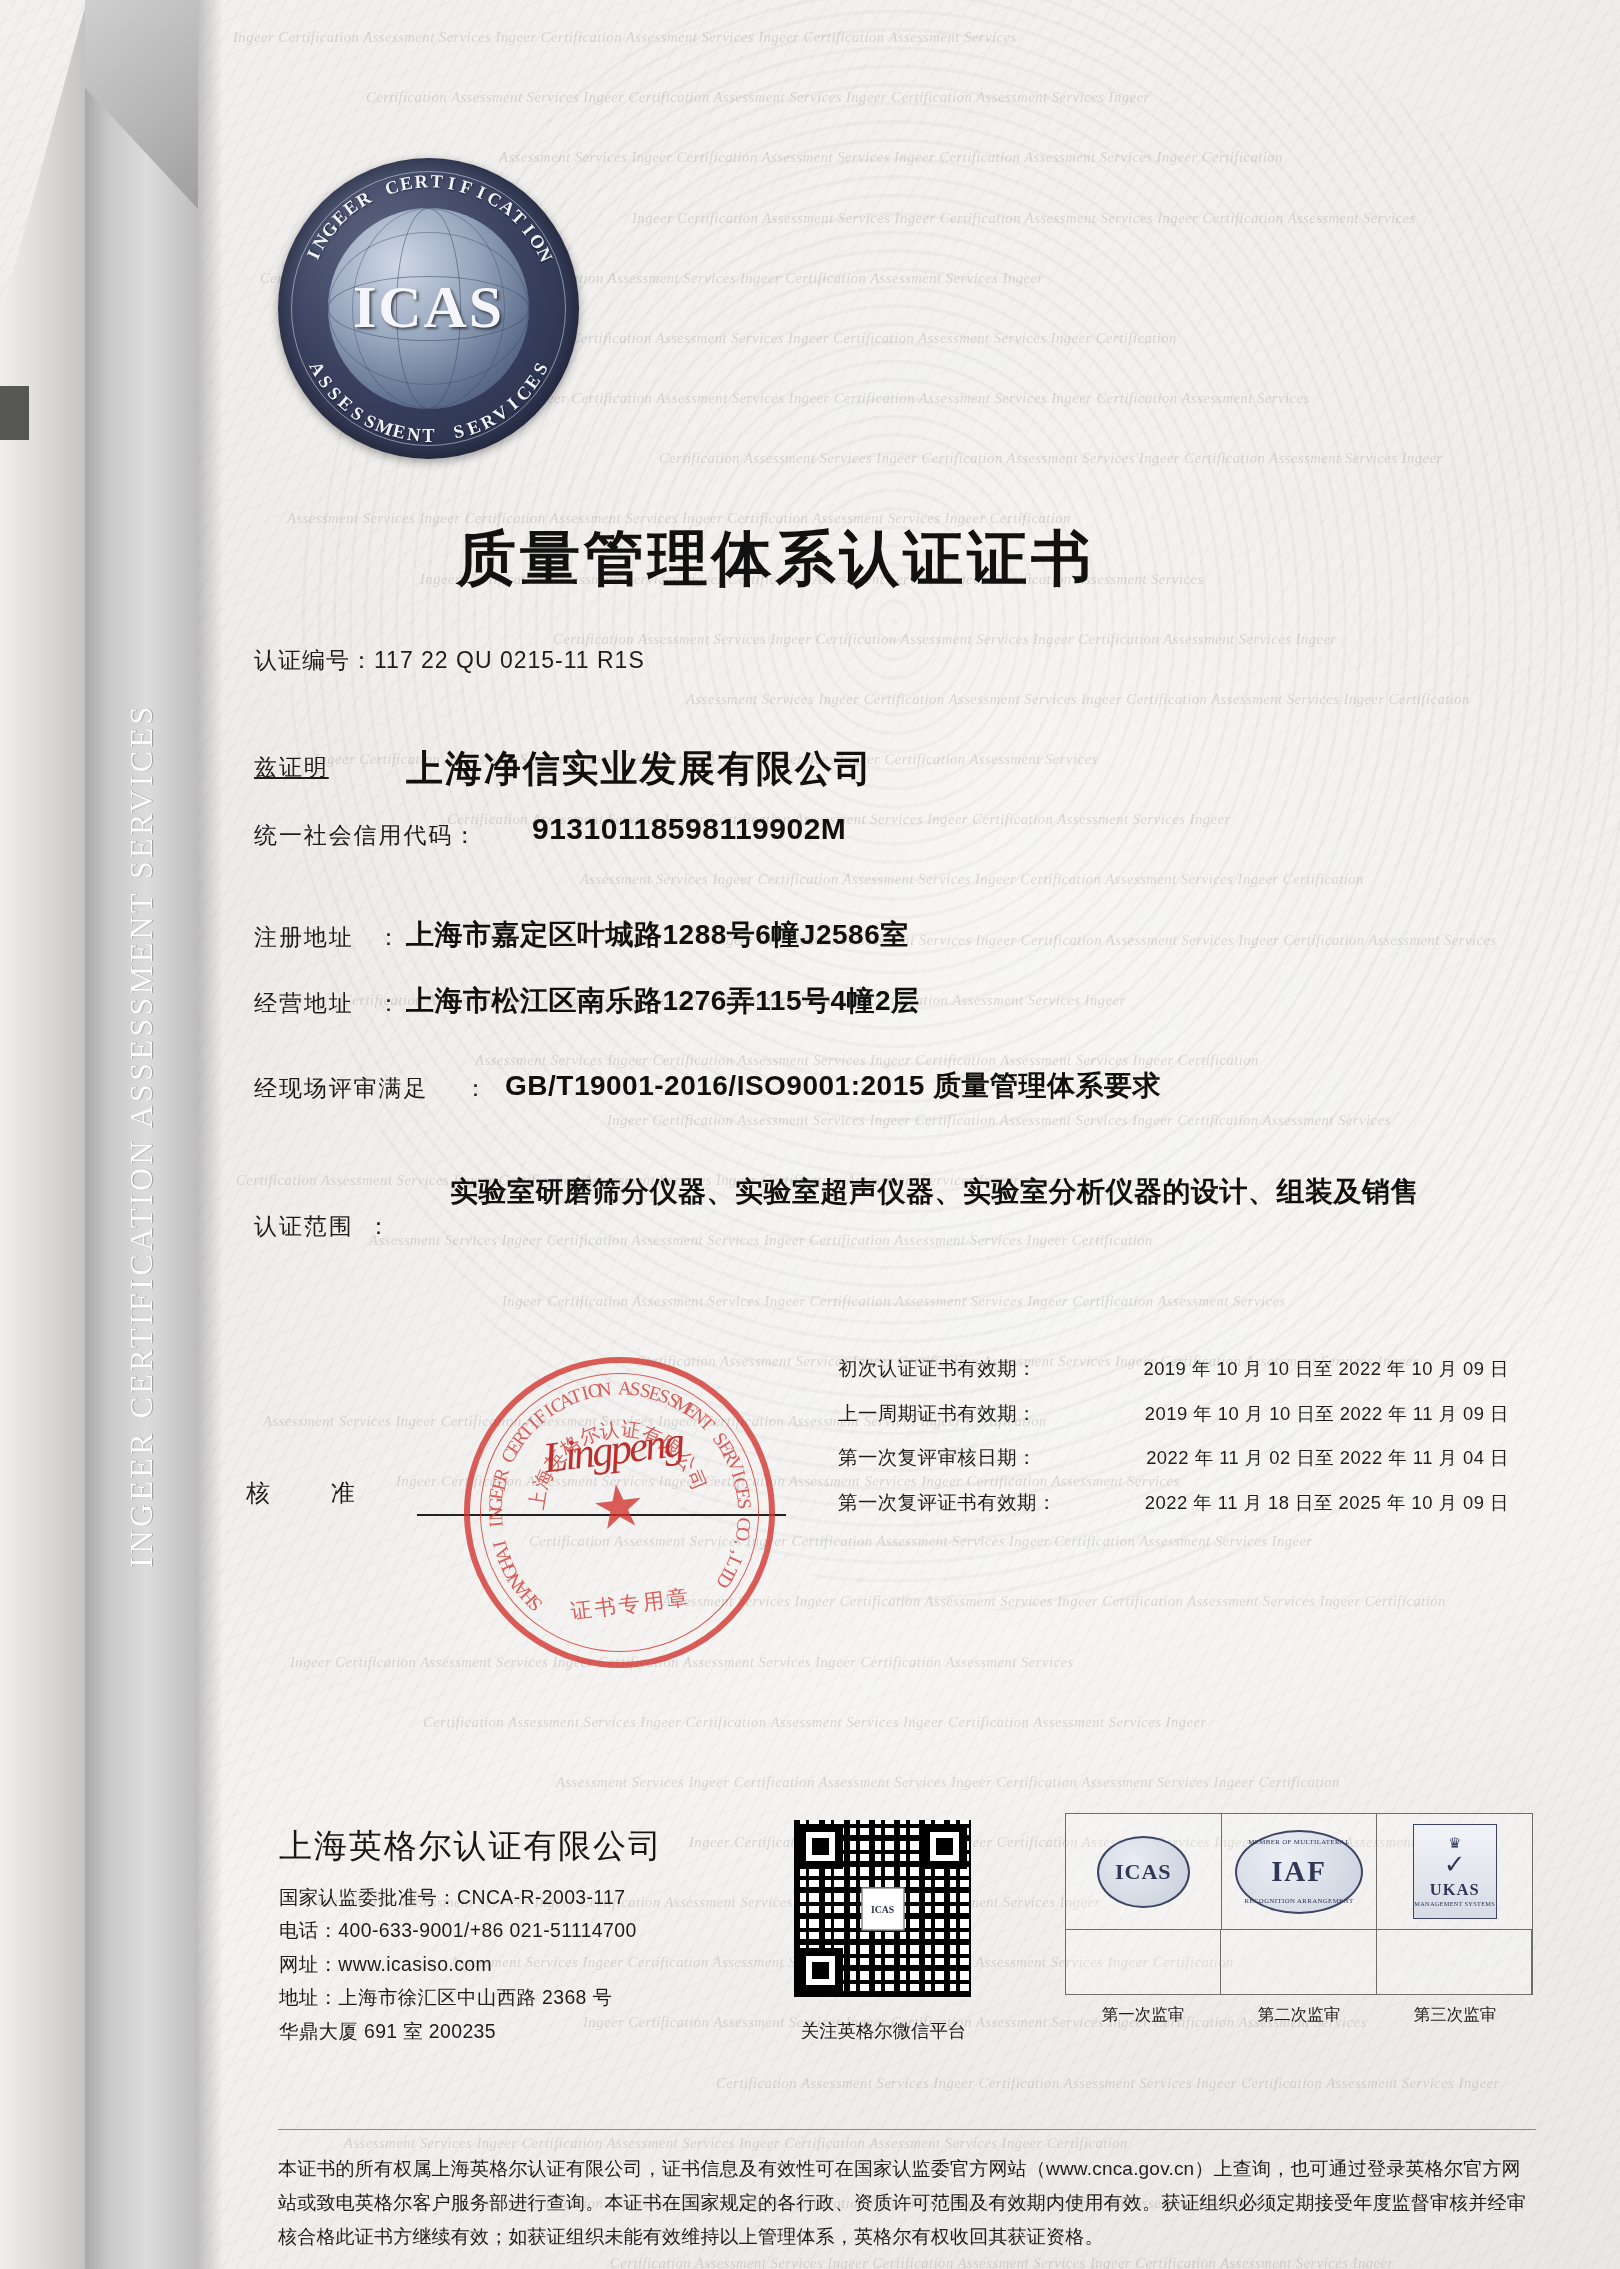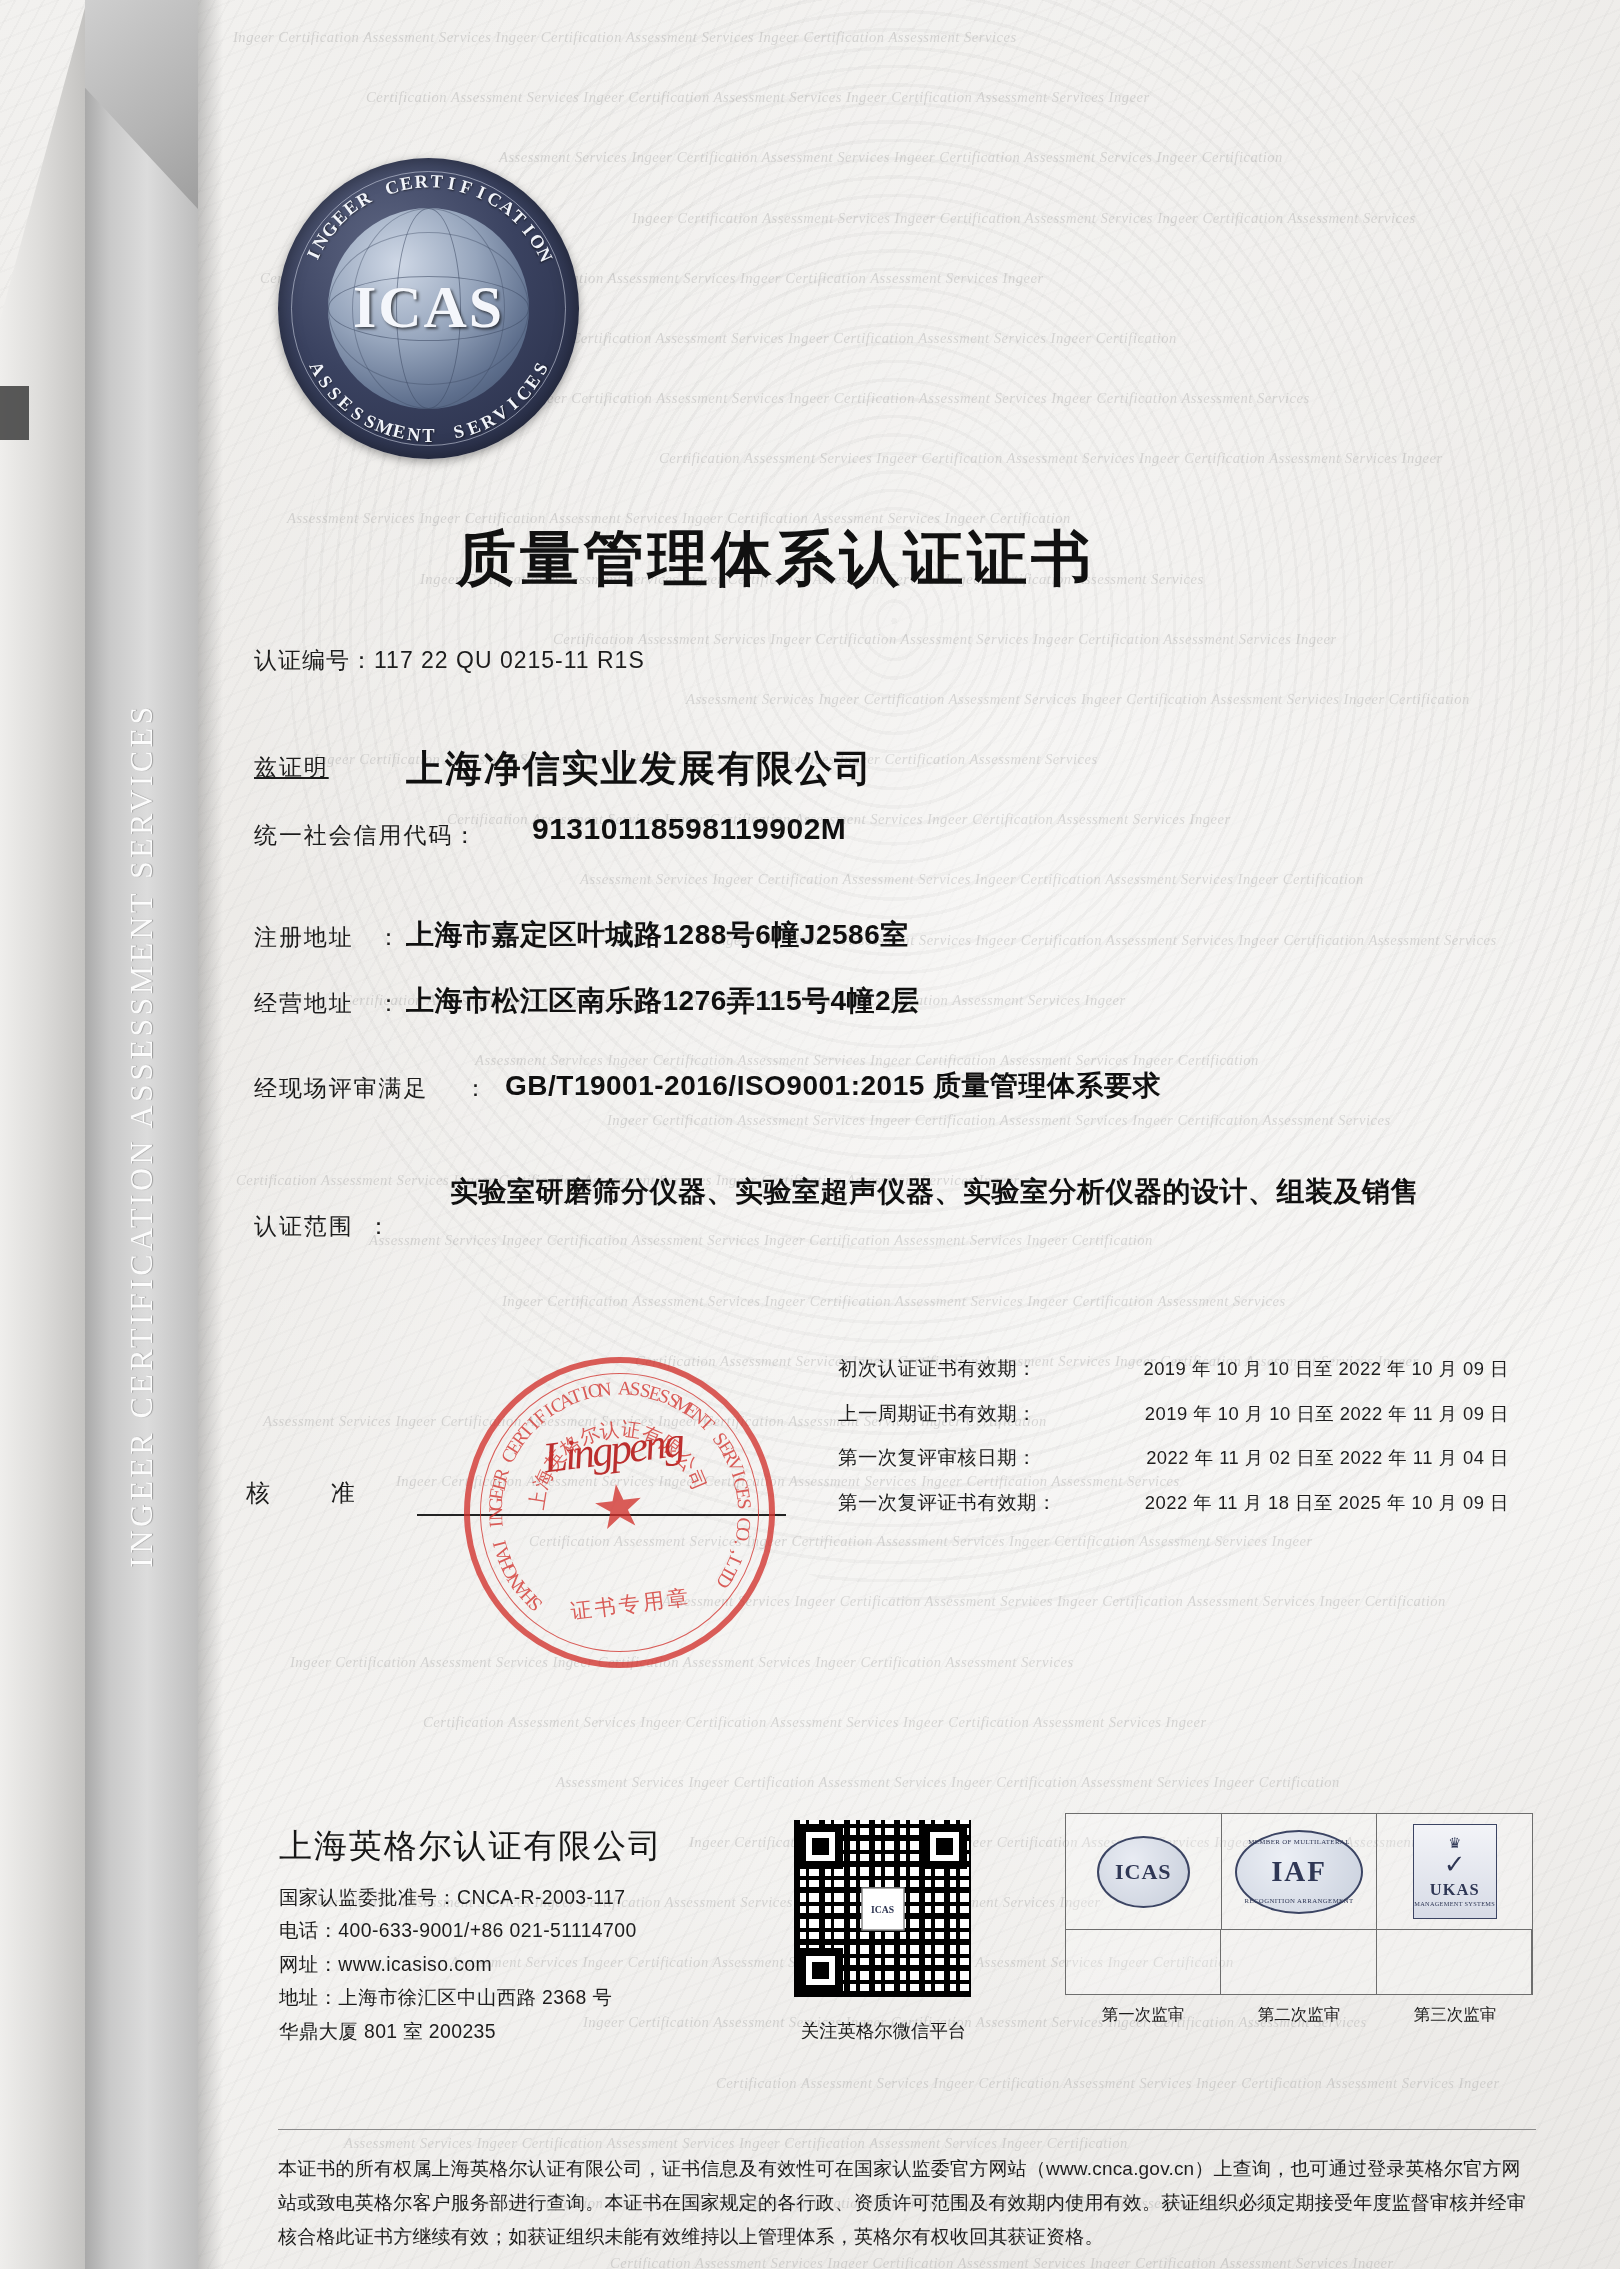--- a/index.html
+++ b/index.html
@@ -731,21 +731,21 @@
         <div class="date-val">2022 年 11 月 18 日至 2025 年 10 月 09 日</div>
       </div>
     </div>
 
   <div class="issuer-name">上海英格尔认证有限公司</div>
   <div class="issuer-lines">
     <div>国家认监委批准号：CNCA-R-2003-117</div>
     <div>电话：400-633-9001/+86 021-51114700</div>
     <div>网址：www.icasiso.com</div>
     <div>地址：上海市徐汇区中山西路 2368 号</div>
-    <div>华鼎大厦 801 室    200235</div>
+    <div>华鼎大厦 691 室    200235</div>
   </div>
 
   <div class="qr-wrap">
     <div class="qr"></div>
     <div class="qr-eye" style="left:3.9px; top:3.9px;"></div>
     <div class="qr-eye" style="right:3.9px; top:3.9px;"></div>
     <div class="qr-eye" style="left:3.9px; bottom:3.9px;"></div>
     <div class="qr-logo">ICAS</div>
   </div>
   <div class="qr-caption">关注英格尔微信平台</div>

